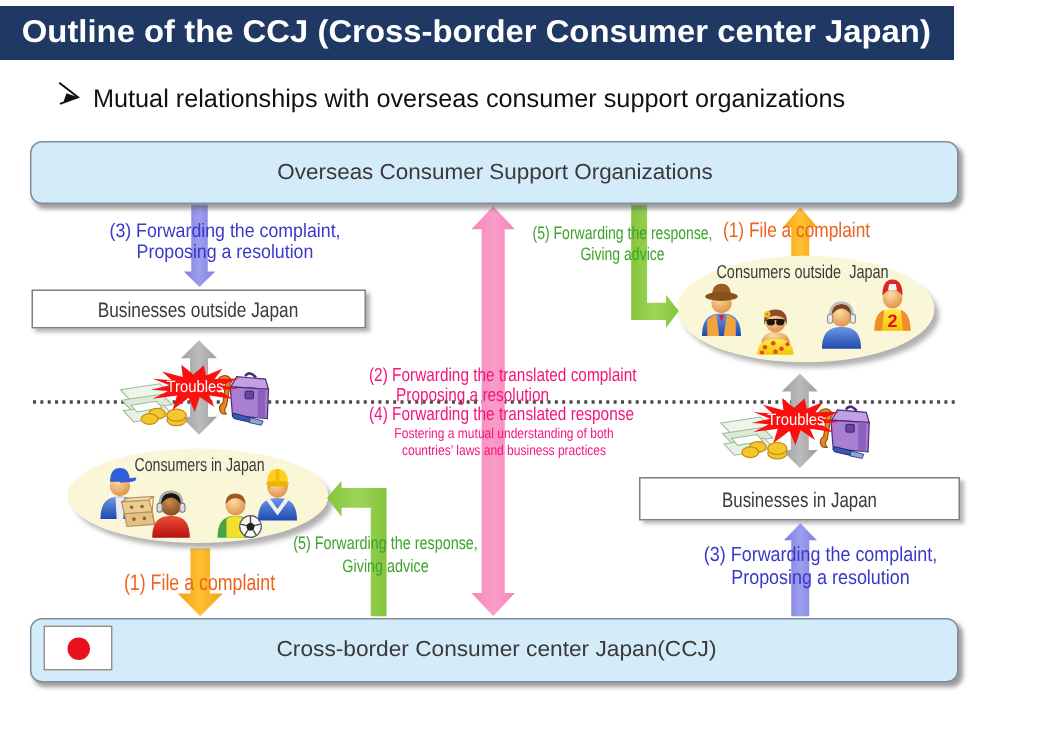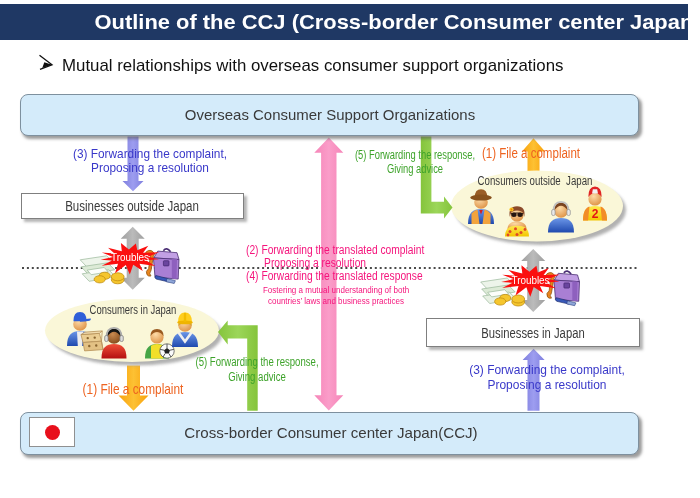--- a/index.html
+++ b/index.html
@@ -1,16 +1,16 @@
 <!DOCTYPE html>
 <html><head><meta charset="utf-8"><style>
 html,body{margin:0;padding:0}
 body{width:700px;height:498px;position:relative;background:#fff;font-family:"Liberation Sans",sans-serif;overflow:hidden}
-#bar{position:absolute;left:0;top:4px;width:688px;height:36px;background:#1F3864;color:#fff;
- font-weight:bold;font-size:21px;display:flex;align-items:center;justify-content:flex-end;white-space:nowrap}
+#bar{position:absolute;left:0;top:4px;width:636px;height:36px;background:#1F3864;color:#fff;
+ font-weight:bold;font-size:21px;display:flex;align-items:center;justify-content:center;white-space:nowrap}
 #bullet{position:absolute;left:62px;top:56px;font-size:17px;color:#111;white-space:nowrap;transform-origin:0 50%;transform:scaleX(0.99)}
 .bx{position:absolute;box-sizing:border-box;background:#D4EBFA;border:1px solid #7E909E;border-radius:8px;
  box-shadow:2.5px 3px 3px rgba(95,95,95,.62)}
 .wbx{position:absolute;box-sizing:border-box;background:#fff;border:1px solid #7F7F7F;
  box-shadow:2.5px 2.5px 2.5px rgba(90,90,90,.45)}
 .lb{position:absolute;white-space:nowrap;transform-origin:50% 50%}
 .lbc{text-align:center}
 svg{position:absolute;left:0;top:0}
 #flag{position:absolute;left:29px;top:417px;width:46px;height:30px;background:#fff;border:1px solid #909090;box-sizing:border-box}
 #flag i{position:absolute;left:50%;top:50%;width:15px;height:15px;margin:-7.5px 0 0 -7.5px;background:#E8101C;border-radius:50%}

